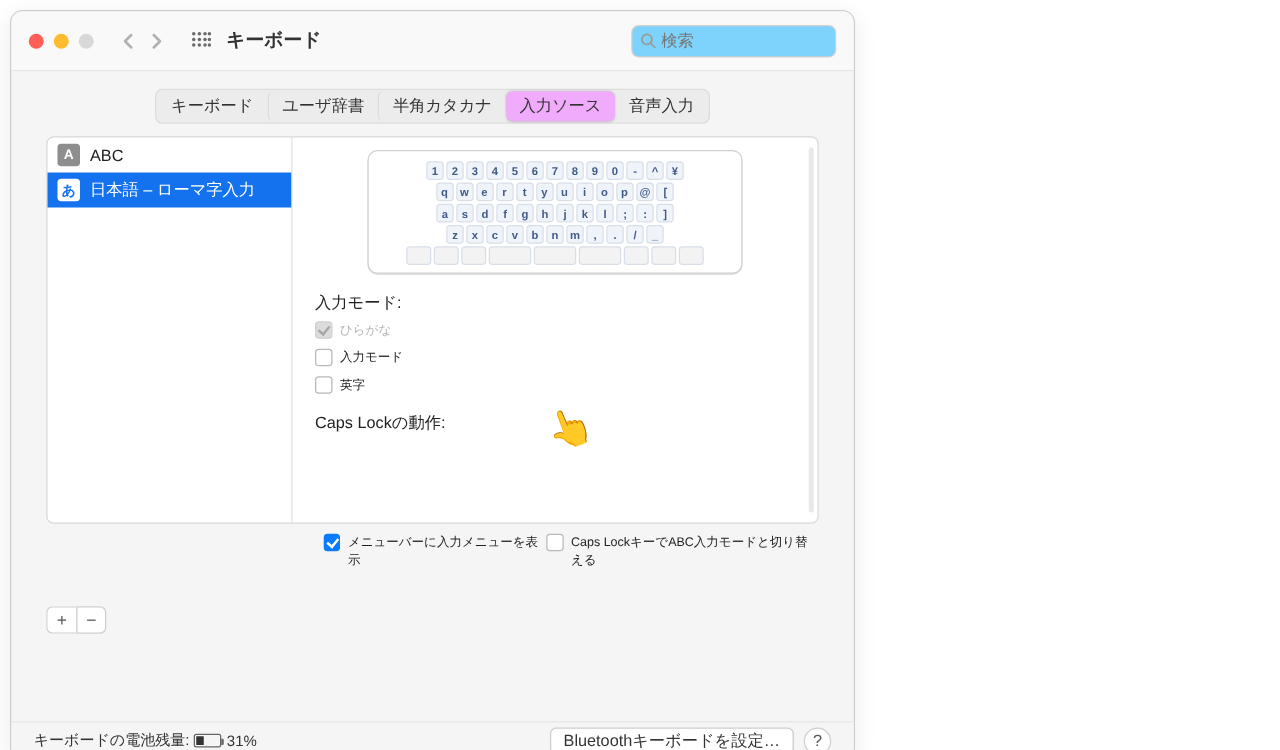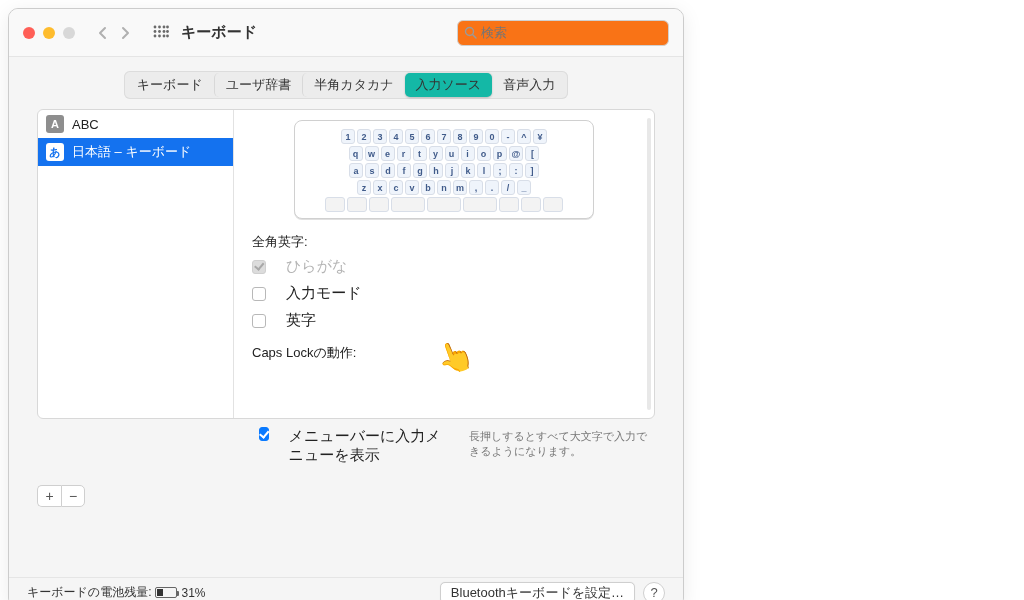--- a/index.html
+++ b/index.html
@@ -9,29 +9,29 @@
 
 .titlebar { height: 48px; display: flex; align-items: center; padding: 0 14px; background: #f9f9f9; border-bottom: 1px solid #e5e5e5; }
 .traffic { display: flex; gap: 8px; }
 .dot { width: 12px; height: 12px; border-radius: 50%; }
 .dot.red { background: #ff5f57; } .dot.yellow { background: #febc2e; } .dot.grey { background: #d8d8d8; }
 .navbtns { display: flex; gap: 2px; margin-left: 18px; }
 .navbtn { width: 20px; height: 20px; display: flex; align-items: center; justify-content: center; color: #b0b0b0; font-size: 18px; cursor: default; }
 .gridicon { margin-left: 18px; color: #6a6a6a; }
 .gridicon svg { display:block; }
 .wtitle { margin-left: 12px; font-size: 15px; font-weight: 600; color: #333; }
-.searchwrap { margin-left: auto; width: 212px; height: 26px; background: #f97316; border: 1px solid #d0d0d0; border-radius: 6px; display: flex; align-items: center; padding: 0 6px; color: #9a9a9a; }
+.searchwrap { margin-left: auto; width: 164px; height: 26px; background: #7dd3fc; border: 1px solid #d0d0d0; border-radius: 6px; display: flex; align-items: center; padding: 0 6px; color: #9a9a9a; }
 .searchwrap svg { margin-right: 4px; flex-shrink:0; }
 .searchwrap input { border:none; outline:none; flex:1; font-size:13px; background:transparent; }
 
 .tabbar { display: flex; justify-content: center; padding: 14px 0 10px; }
 .segmented { display: flex; background: #ececec; border-radius: 6px; padding: 2px; box-shadow: inset 0 0 0 1px #dcdcdc; }
 .segmented .seg { padding: 3px 11px; font-size: 13px; color: #333; border-radius: 5px; cursor: default; }
 .segmented .seg + .seg { border-left: 1px solid #d8d8d8; }
-.segmented .seg.active { background: #14b8a6; box-shadow: 0 0.5px 2px rgba(0,0,0,0.2); border-left:none;font-family:Liberation Serif, serif; }
+.segmented .seg.active { background: #f0abfc; box-shadow: 0 0.5px 2px rgba(0,0,0,0.2); border-left:none;font-family:Liberation Serif, serif; }
 .segmented .seg.active + .seg { border-left:none; }
 
 .panel { margin: 0 28px 8px; background: #fff; border: 1px solid #d8d8d8; border-radius: 6px; display: flex; height: 310px; position: relative; }
 .panel::after { content:""; position:absolute; right:3px; top:8px; bottom:8px; width:4px; background:#e8e8e8; border-radius:2px; }
 
 .sourcelist { width: 196px; border-right: 1px solid #e2e2e2; }
 .srcitem { display: flex; align-items: center; padding: 5px 8px; gap: 8px; }
 .srcitem.selected { background: #1472ef; color: #fff; }
 .srcbadge { width: 18px; height: 18px; border-radius: 3px; display: flex; align-items: center; justify-content: center; font-size: 11px; font-weight: 600; color: #fff; }
 .srcbadge.a { background: #8e8e8e; } .srcbadge.j { background: #1472ef; font-family: "Hiragino Sans"; }
@@ -42,21 +42,21 @@
 .kb { background: #fff; border: 1px solid #d0d0d0; border-radius: 8px; width: 300px; margin: 0 auto 14px; padding: 8px 6px 4px; box-shadow: 0 1px 0 #e0e0e0; }
 .kbrow { display: flex; justify-content: center; gap: 2px; margin-bottom: 2px; }
 .key { background: #eff4fb; border: 1px solid #d8dee8; border-radius: 3px; height: 15px; display: flex; align-items: center; justify-content: center; font-size: 9px; color: #405b8a; font-weight: 600; min-width: 14px; padding: 0 2px; }
 .key.w1 { min-width: 20px; } .key.w3 { min-width: 34px; }
 .kbrow.bottom .key { background:#f3f3f3; color:#bbb; }
 
 .sectlabel { font-size: 13px; color: #222; margin-bottom: 6px; }
 .modes { display: flex; }
 .modecol { display: flex; flex-direction: column; gap: 8px; }
 .modecol:first-child { width: 120px; }
-.chk { display: flex; align-items: center; gap: 20px; font-size: 15px; }
+.chk { display: flex; align-items: center; gap: 6px; font-size: 10px; }
 .box { width: 14px; height: 14px; border: 1px solid #b8b8b8; border-radius: 3px; background: #fff; display: flex; align-items: center; justify-content: center; }
 .box.checked { background: #0a7aff; border-color: #0a7aff; }
 .box.checked::after { content: ""; width: 4px; height: 7px; border: solid #fff; border-width: 0 2px 2px 0; transform: rotate(40deg) translate(-0.5px,-1px); }
 .box.disabled { background: #f0f0f0; border-color: #d8d8d8; }
 .box.disabled.checked { background:#dcdcdc; border-color:#cfcfcf; }
 .box.disabled.checked::after { border-color:#a8a8a8; }
 .chk.disabled { color:#b4b4b4; }
 
 .capsrow { display: flex; align-items: center; gap: 8px; margin-top: 14px; position: relative; }
 .sel { flex: 1; height: 22px; border: 1px solid #d0d0d0; border-radius: 5px; background: #fff; display: flex; align-items: center; padding: 0 6px; position: relative; max-width:180px; }
@@ -145,21 +145,21 @@
   </div>
 
   <div class="panel">
     <div class="sourcelist" id="sourcelist">
         <div class="srcitem">
           <div class="srcbadge a">A</div>
           <span>ABC</span>
         </div>
         <div class="srcitem selected">
           <div class="srcbadge j">あ</div>
-          <span>日本語 – キーボード</span>
+          <span>日本語 – ローマ字入力</span>
         </div>
       </div>
     <div class="detail">
       <div class="kb" id="kb">
           <div class="kbrow">
             <div class="key">1</div>
             <div class="key">2</div>
             <div class="key">3</div>
             <div class="key">4</div>
             <div class="key">5</div>
@@ -218,21 +218,21 @@
             <div class="key w1"></div>
             <div class="key w1"></div>
             <div class="key w3"></div>
             <div class="key w3"></div>
             <div class="key w3"></div>
             <div class="key w1"></div>
             <div class="key w1"></div>
             <div class="key w1"></div>
           </div>
         </div>
-      <div class="sectlabel">全角英字:</div>
+      <div class="sectlabel">入力モード:</div>
       <div class="modes">
         <div class="modecol">
           <div class="chk disabled">
             <div class="box disabled checked"></div>
             <span>ひらがな</span>
           </div>
           <div class="chk">
             <div class="box"></div>
             <span>入力モード</span>
           </div>
@@ -255,21 +255,24 @@
   </div>
 
   <div class="globalopts">
     <div>
       <div class="chk">
         <div class="box checked"></div>
         <span>メニューバーに入力メニューを表示</span>
       </div>
     </div>
     <div>
-      <div class="hint">長押しするとすべて大文字で入力できるようになります。</div>
+      <div class="chk">
+        <div class="box"></div>
+        <span>Caps LockキーでABC入力モードと切り替える</span>
+      </div>
     </div>
   </div>
 
   <div class="footer">
     <span>キーボードの電池残量:</span>
     <div class="battery">
         <div class="fill"></div>
       </div>
     <span>31%</span>
     <div class="spacer"></div>

